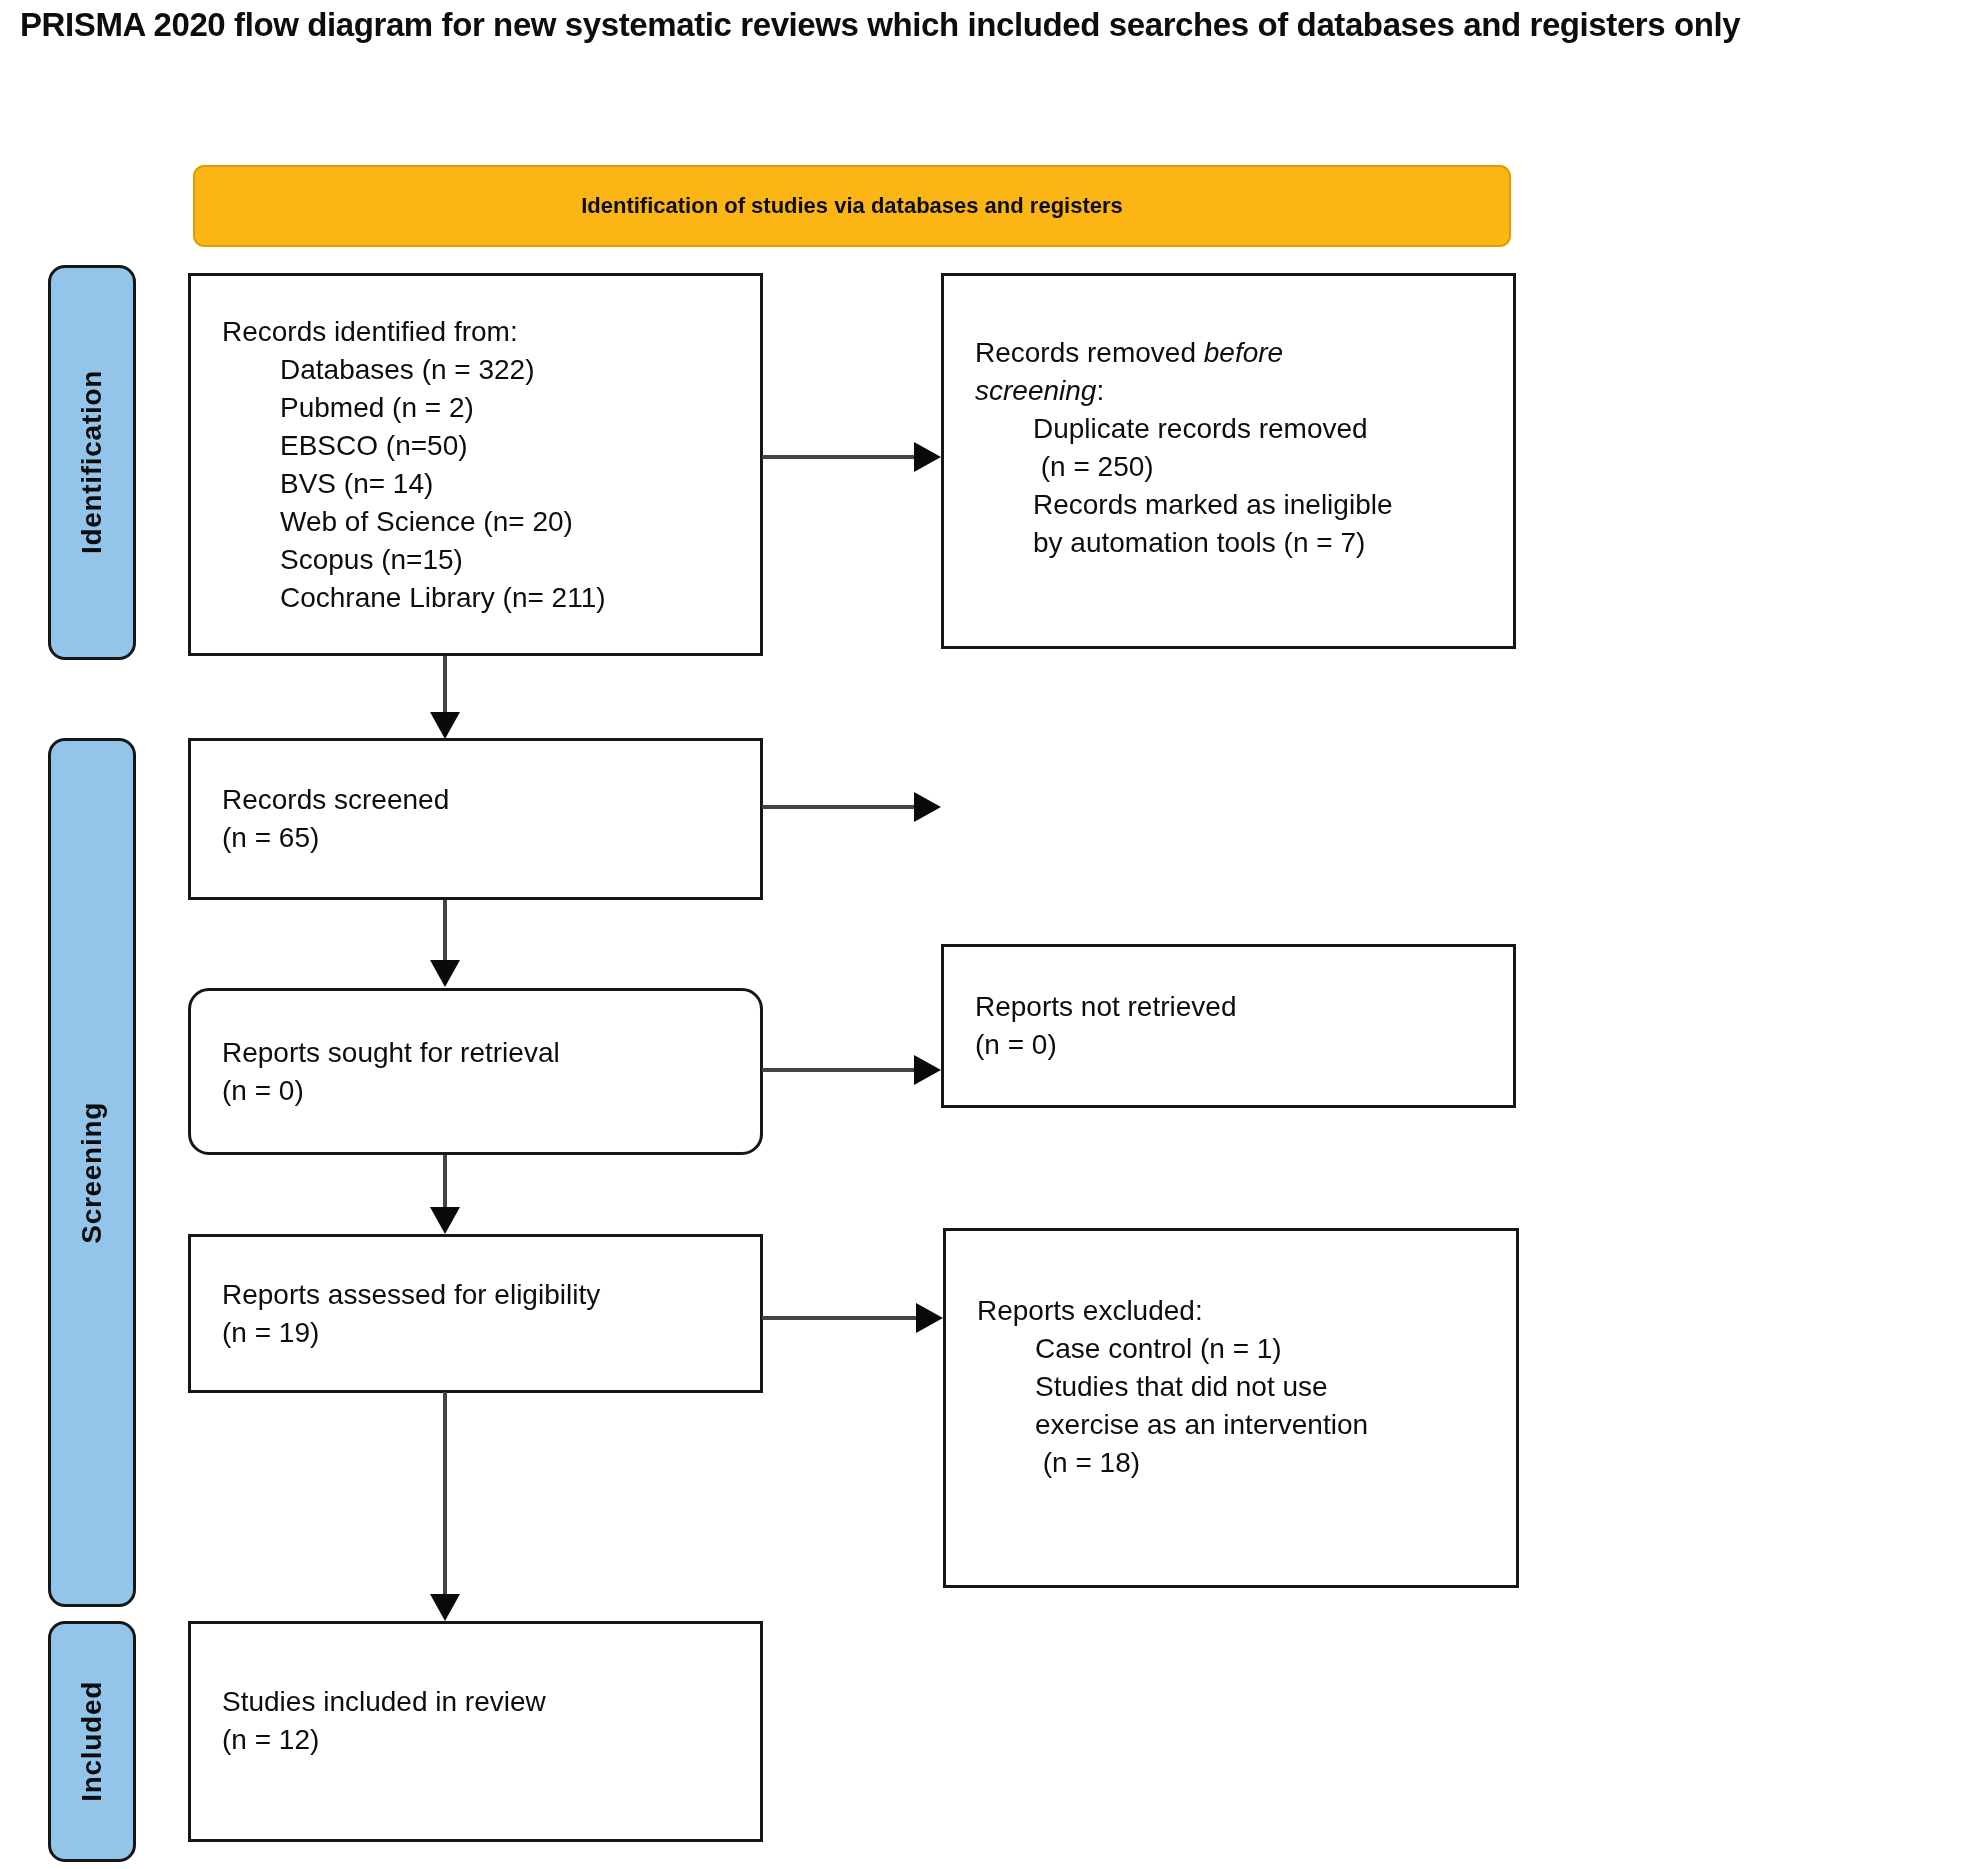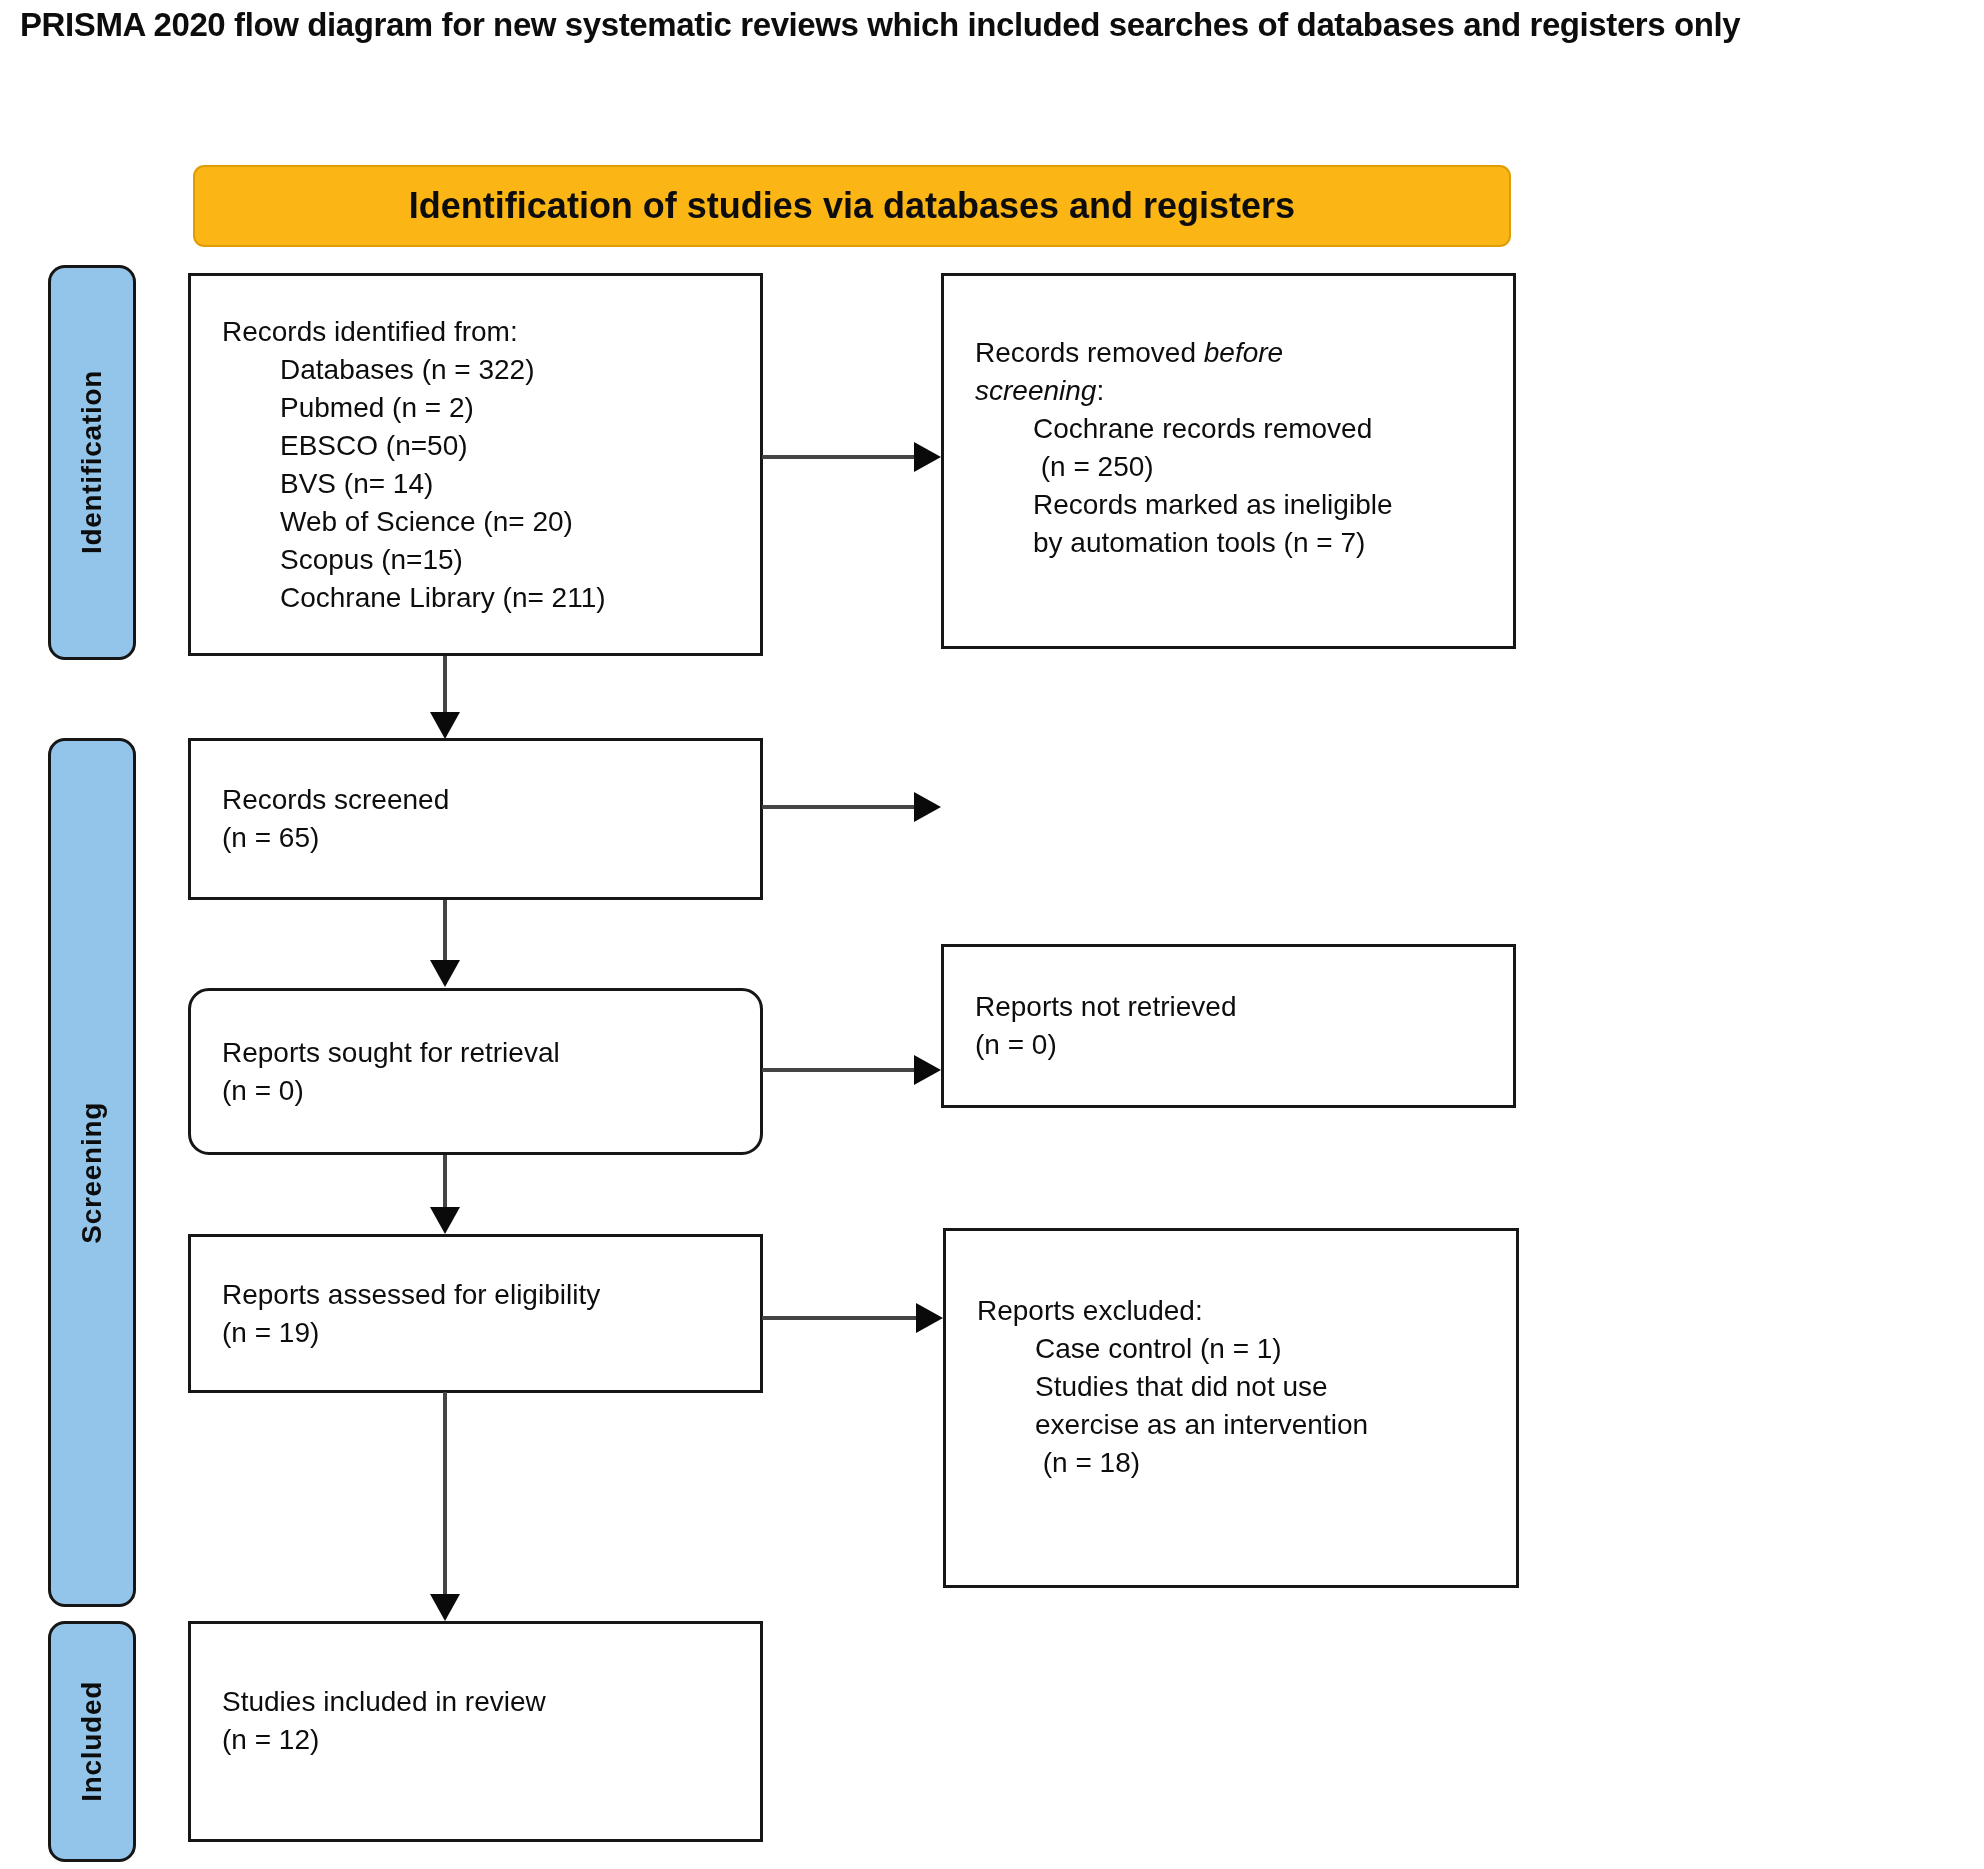--- a/index.html
+++ b/index.html
@@ -27,21 +27,21 @@
   .banner {
     position:absolute;
     left:193px; top:165px;
     width:1318px; height:82px;
     background:#FBB615;
     border:2.8px solid #DF9D05;
     border-radius:11.3px;
     display:flex; align-items:center; justify-content:center;
     box-sizing:border-box;
   }
-  .banner-label { font-size:36px; font-weight:bold; }
+  .banner-label { font-size:22px; font-weight:bold; }
 
   .stage {
     position:absolute;
     left:48px; width:88px;
     background:#92C5E9;
     border:3.5px solid #161616;
     border-radius:17px;
     display:flex; align-items:center; justify-content:center;
     box-sizing:border-box;
   }
@@ -138,21 +138,21 @@
         <div class="line indent"><span>Web of Science (n= 20)</span></div>
         <div class="line indent"><span>Scopus (n=15)</span></div>
         <div class="line indent"><span>Cochrane Library (n= 211)</span></div>
       </div>
   </div>
 
   <div class="box b-removed">
     <div class="btxt">
         <div class="line"><span>Records removed </span><span class="it">before</span></div>
         <div class="line"><span class="it">screening</span><span>:</span></div>
-        <div class="line indent"><span>Cochrane records removed</span></div>
+        <div class="line indent"><span>Duplicate records removed</span></div>
         <div class="line indent"><span> (n = 250)</span></div>
         <div class="line indent"><span>Records marked as ineligible</span></div>
         <div class="line indent"><span>by automation tools (n = 7)</span></div>
       </div>
   </div>
 
   <div class="box b-screened">
     <div class="btxt">
         <div class="line"><span>Records screened</span></div>
         <div class="line"><span>(n = 65)</span></div>

